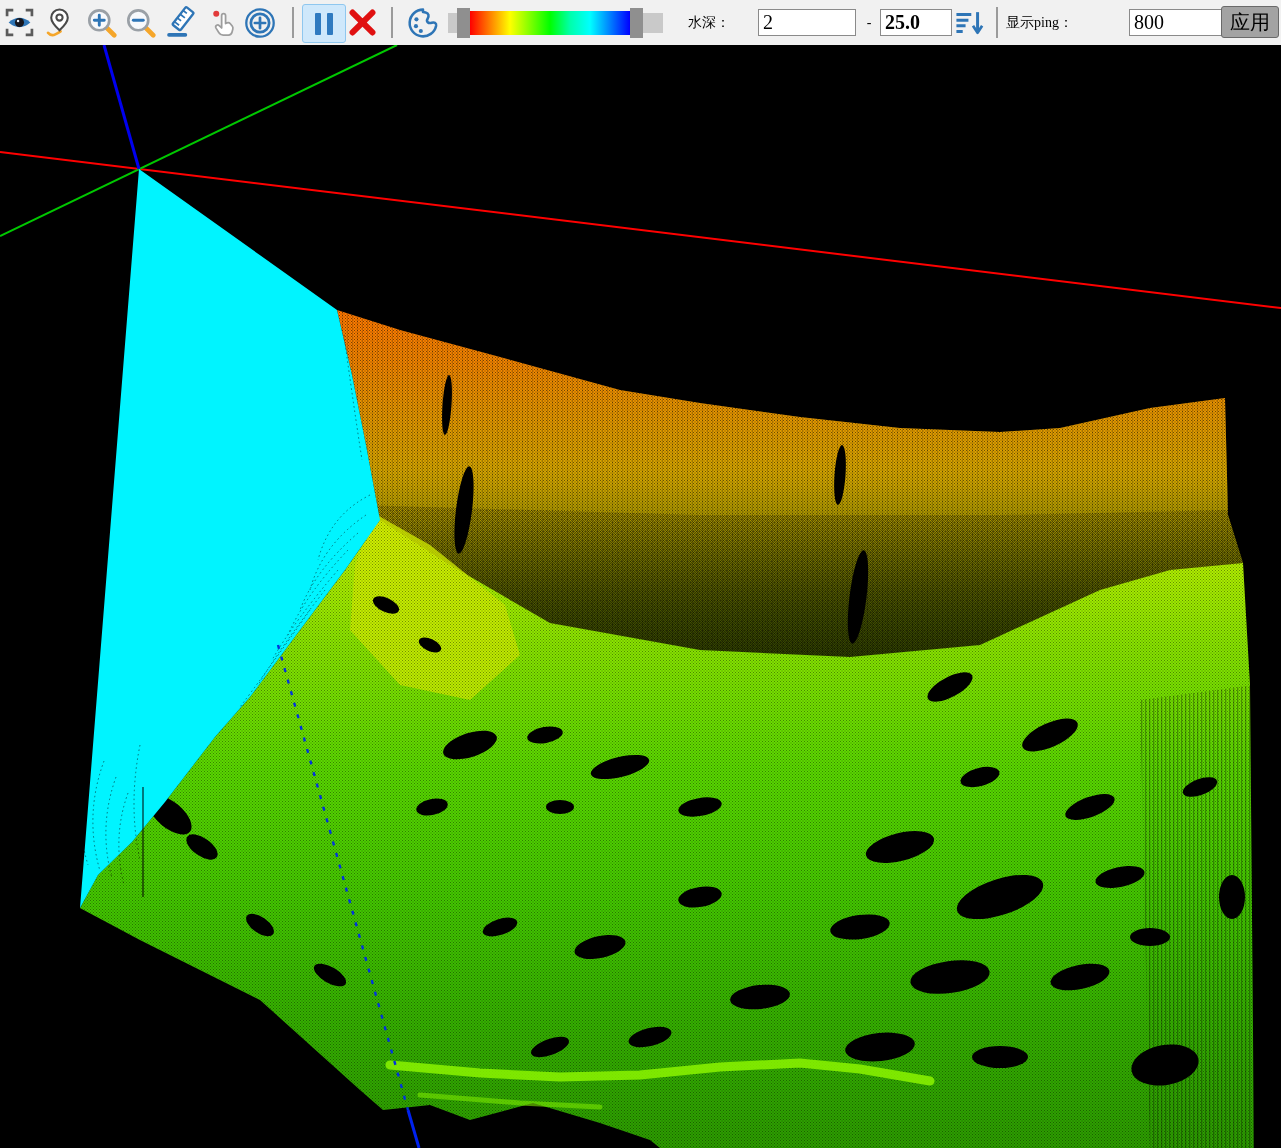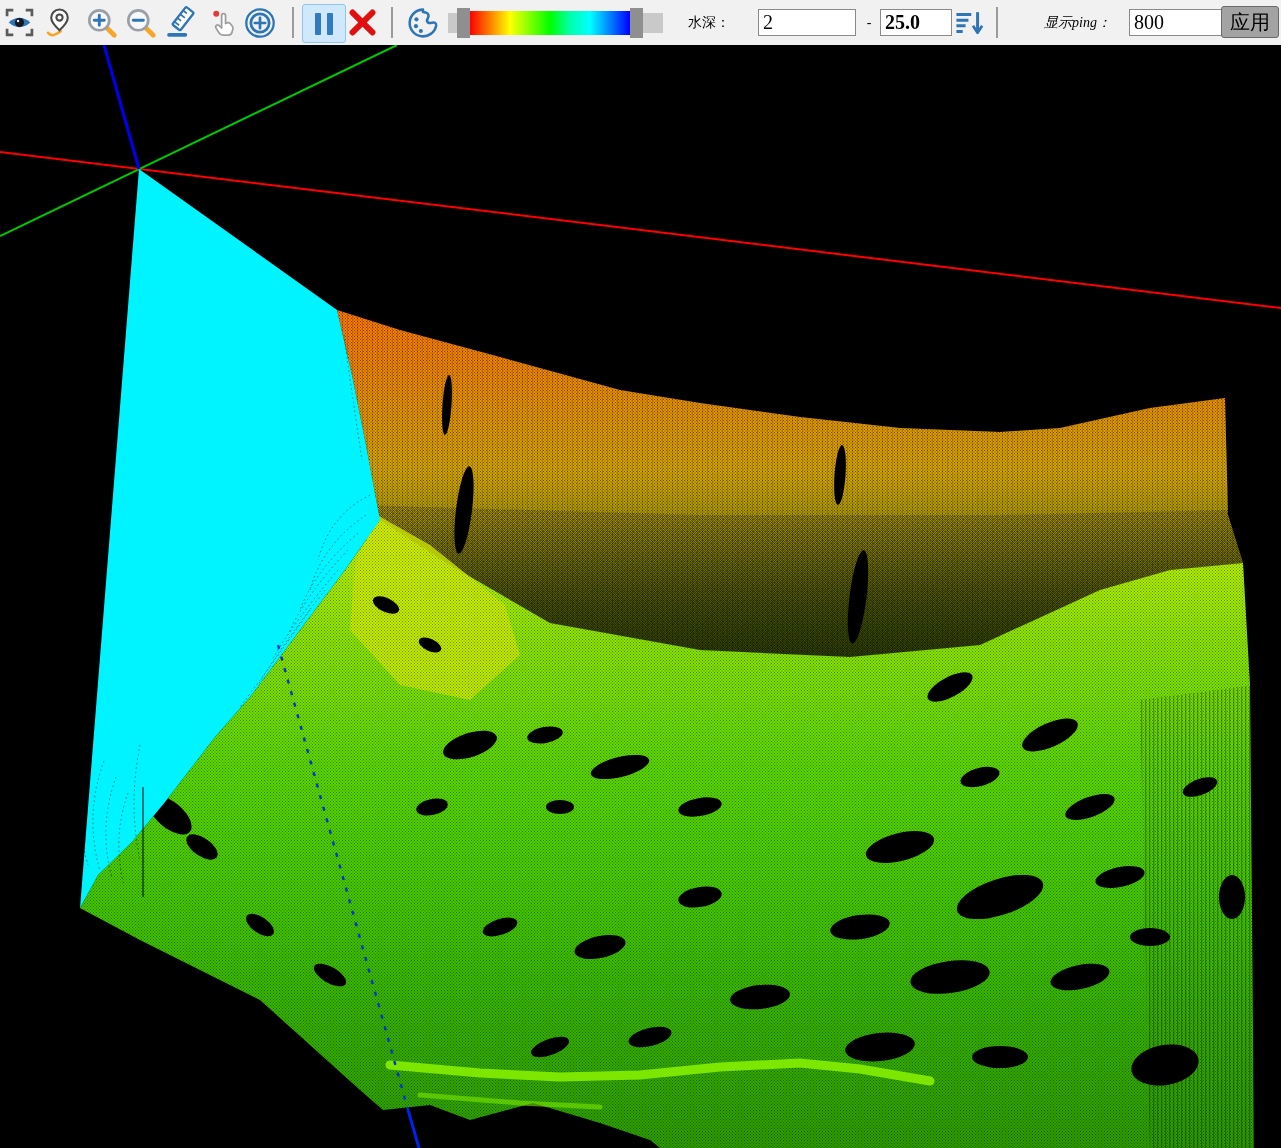--- a/index.html
+++ b/index.html
@@ -126,21 +126,21 @@
   <div class="tb tbtn" style="left:952px;width:34px;">
     <svg width="32" height="32" viewBox="0 0 28 28">
       <path d="M3 6.5h13 M3 11.5h10.5 M3 16.5h8 M3 21.5h5.5" stroke="#2e75b6" stroke-width="2.6"></path>
       <path d="M21.5 4.5 v16" stroke="#2e75b6" stroke-width="2.6"></path>
       <path d="M17.5 16.5 L21.5 22.5 L25.5 16.5" fill="none" stroke="#2e75b6" stroke-width="2.4" stroke-linejoin="round"></path>
     </svg>
   </div>
 
   <div class="sep" style="left:996px;"></div>
 
-  <div class="tb cjk" style="left:1044px;font-style:italic;">显示ping：</div>
+  <div class="tb cjk" style="left:1006px;">显示ping：</div>
   <input class="tinput" style="left: 1123px; width: 83px; margin-left: 6px;" value="800">
   <button class="applybtn" style="left:1221px;">应用</button>
 </div>
 
 <div class="viewport">
 <svg width="1281" height="1103" viewBox="0 0 1281 1103">
   <defs>
     <linearGradient id="wallGrad" gradientUnits="userSpaceOnUse" x1="0" y1="265" x2="0" y2="620">
       <stop offset="0" stop-color="#ff7800"></stop>
       <stop offset="0.15" stop-color="#ff8c00"></stop>

